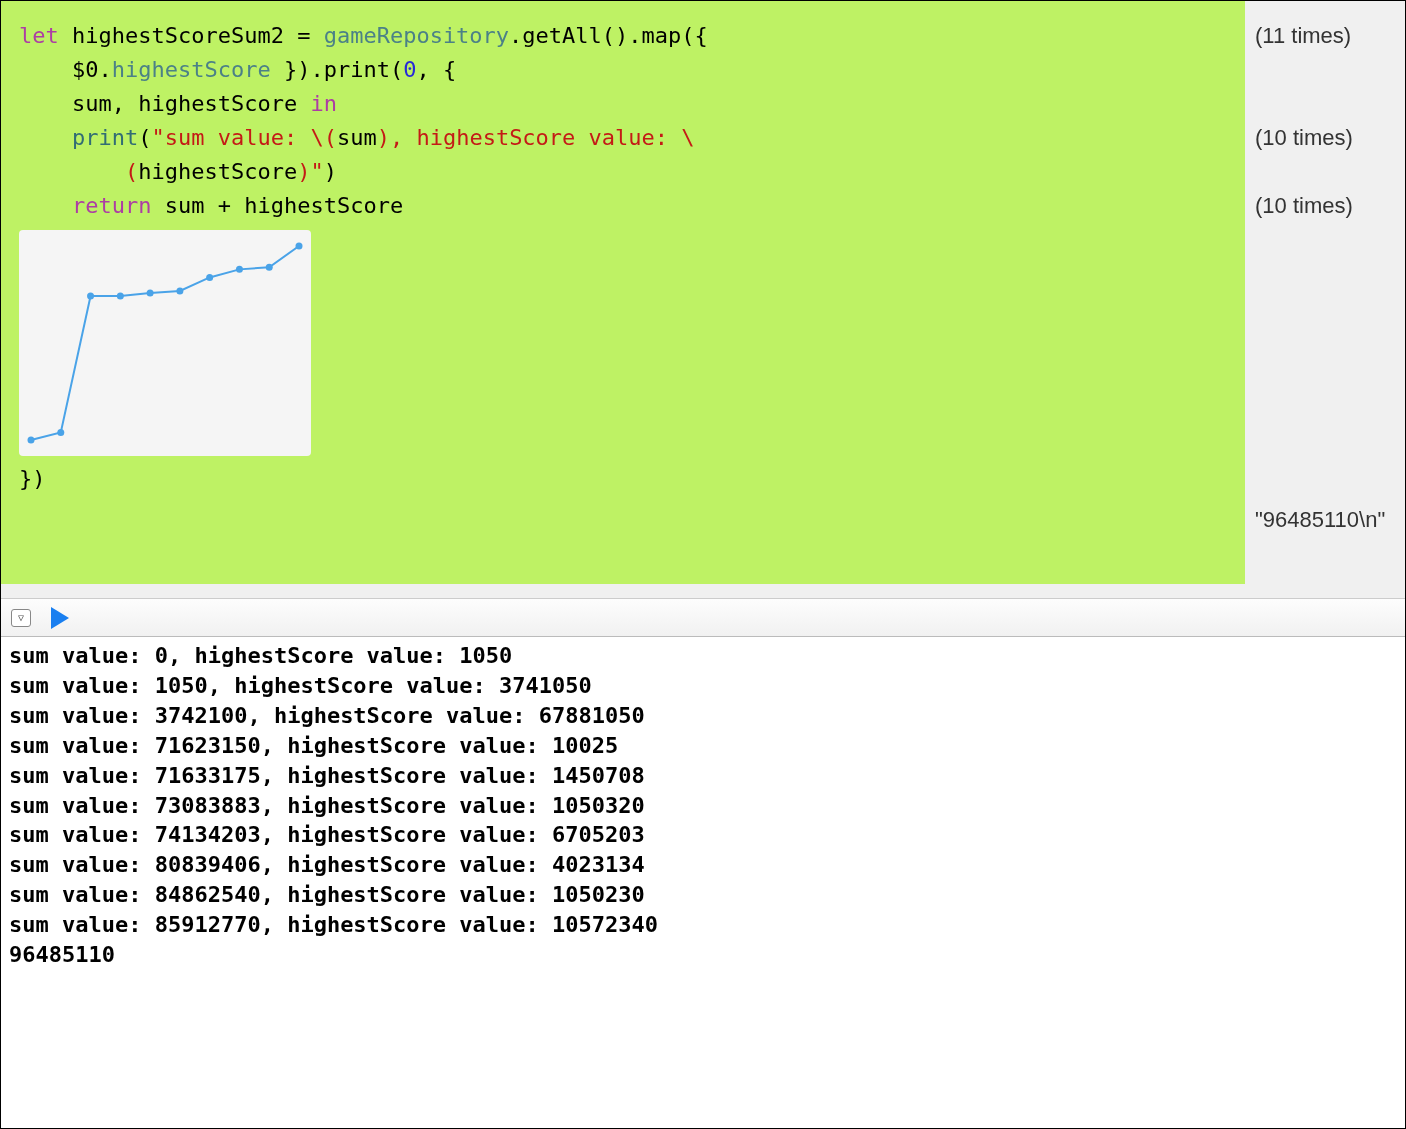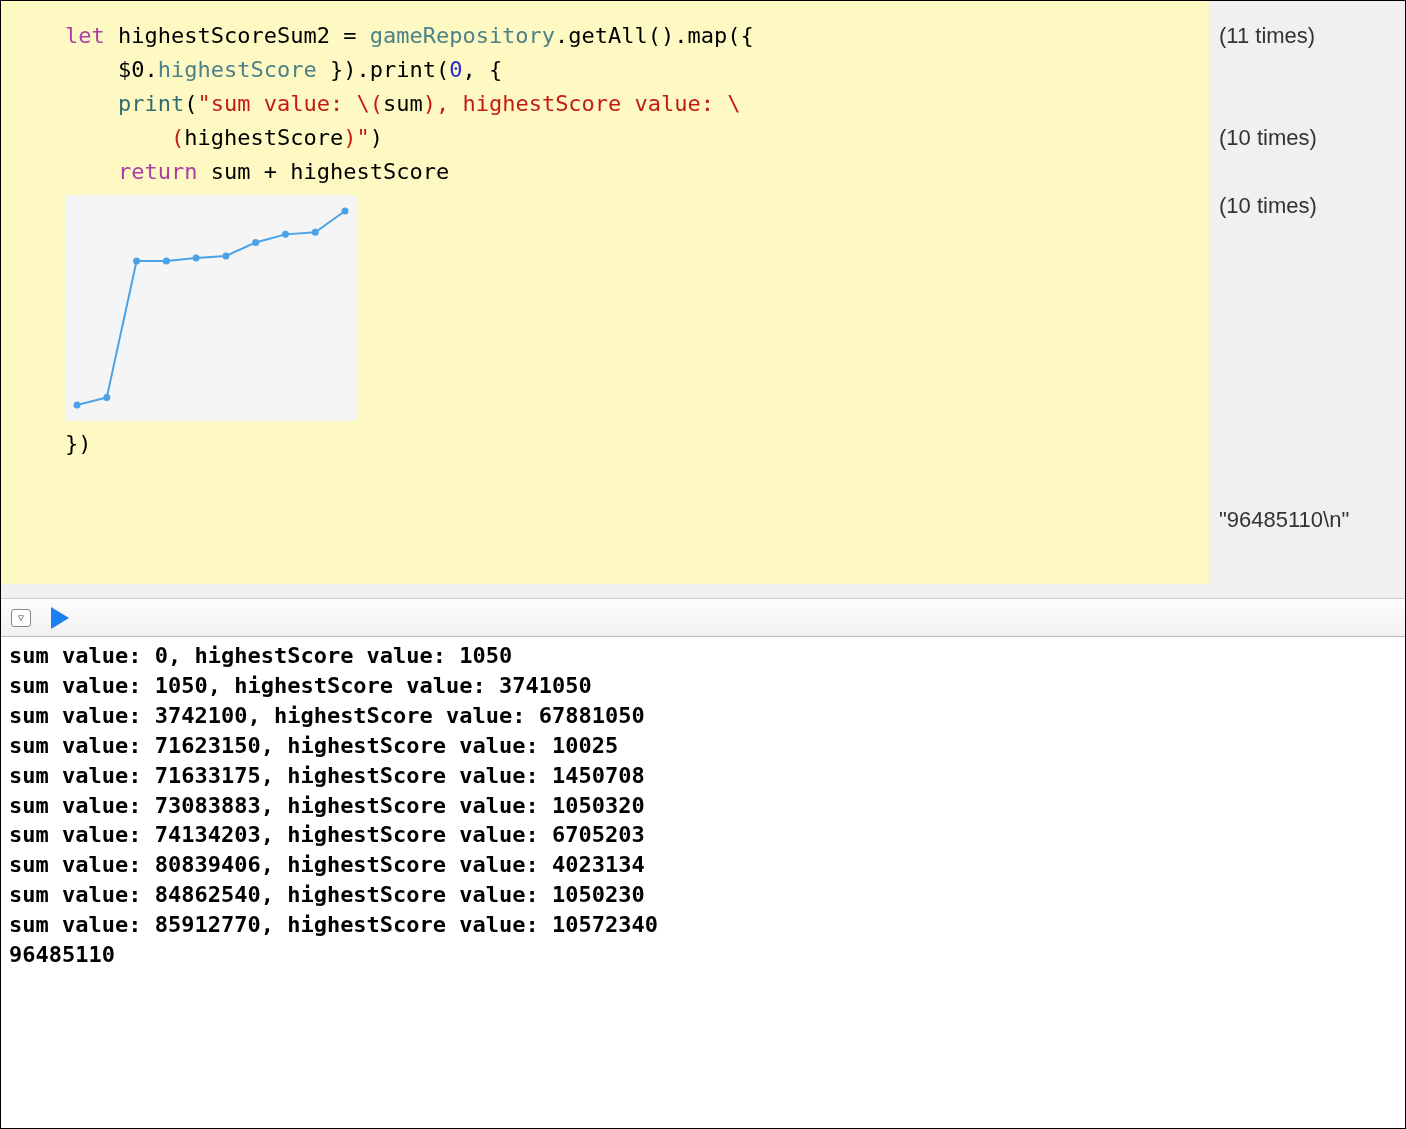--- a/index.html
+++ b/index.html
@@ -12,27 +12,27 @@
       overflow: hidden;
       border: 1px solid #000;
     }
     .editor-area {
       display: flex;
       height: 598px;
       border-bottom: 1px solid #ccc;
     }
     .code-panel {
       flex: 1;
-      padding: 18px 0 18px 64px;
-      background: #fef9c3;
+      padding: 18px 0 18px 18px;
+      background: #bef264;
       overflow: hidden;
       position: relative;
     }
     .results-panel {
-      width: 196px;
+      width: 160px;
       background: #f0f0f0;
       padding: 18px 8px 18px 10px;
       font-family: -apple-system, "Helvetica Neue", Arial, sans-serif;
       font-size: 22px;
       color: #333;
     }
     .code-line { white-space: pre; line-height: 1.55; font-weight: 500; }
     .result-line { line-height: 1.55; white-space: nowrap; }
     .result-spacer { height: 34px; }
     .kw { color: #ad3da4; }
@@ -95,20 +95,21 @@
       overflow: hidden;
     }
   </style>
 </head>
 <body>
 
 <div class="editor-area">
   <div class="code-panel">
     <div class="code-line"><span class="kw">let</span><span class="plain"> highestScoreSum2 </span><span class="plain">= </span><span class="id">gameRepository</span><span class="plain">.getAll().map({</span></div>
     <div class="code-line"><span>    </span><span class="plain">$0</span><span class="plain">.</span><span class="id">highestScore</span><span class="plain"> }).print(</span><span class="num">0</span><span class="plain">, {</span></div>
+    <div class="code-line"><span>    </span><span class="plain">sum, highestScore </span><span class="kw">in</span></div>
     <div class="code-line"><span>    </span><span class="fn">print</span><span class="plain">(</span><span class="str">"sum value: </span><span class="str">\(</span><span class="plain">sum</span><span class="str">)</span><span class="str">, highestScore value: </span><span class="str">\</span></div>
     <div class="code-line"><span>        </span><span class="str">(</span><span class="plain">highestScore</span><span class="str">)</span><span class="str">"</span><span class="plain">)</span></div>
     <div class="code-line"><span>    </span><span class="kw">return</span><span class="plain"> sum + highestScore</span></div>
     <div class="chart-inline">
       <svg viewBox="0 0 292 226">
         <polyline id="chart-line" fill="none" stroke="#4aa3e8" stroke-width="2" points="12,210 41.77777777777777,202.47789013024533 71.55555555555554,65.98981427605761 101.33333333333333,65.96965706045124 131.1111111111111,63.05272599432485 160.88888888888889,60.94085300722213 190.66666666666666,47.45873604406779 220.44444444444446,39.369441335698355 250.2222222222222,37.25774931112973 280,16"></polyline>
         <g id="chart-points">
             <circle cx="12" cy="210" r="3.5" fill="#4aa3e8"></circle>
             <circle cx="41.77777777777777" cy="202.47789013024533" r="3.5" fill="#4aa3e8"></circle>
             <circle cx="71.55555555555554" cy="65.98981427605761" r="3.5" fill="#4aa3e8"></circle>

